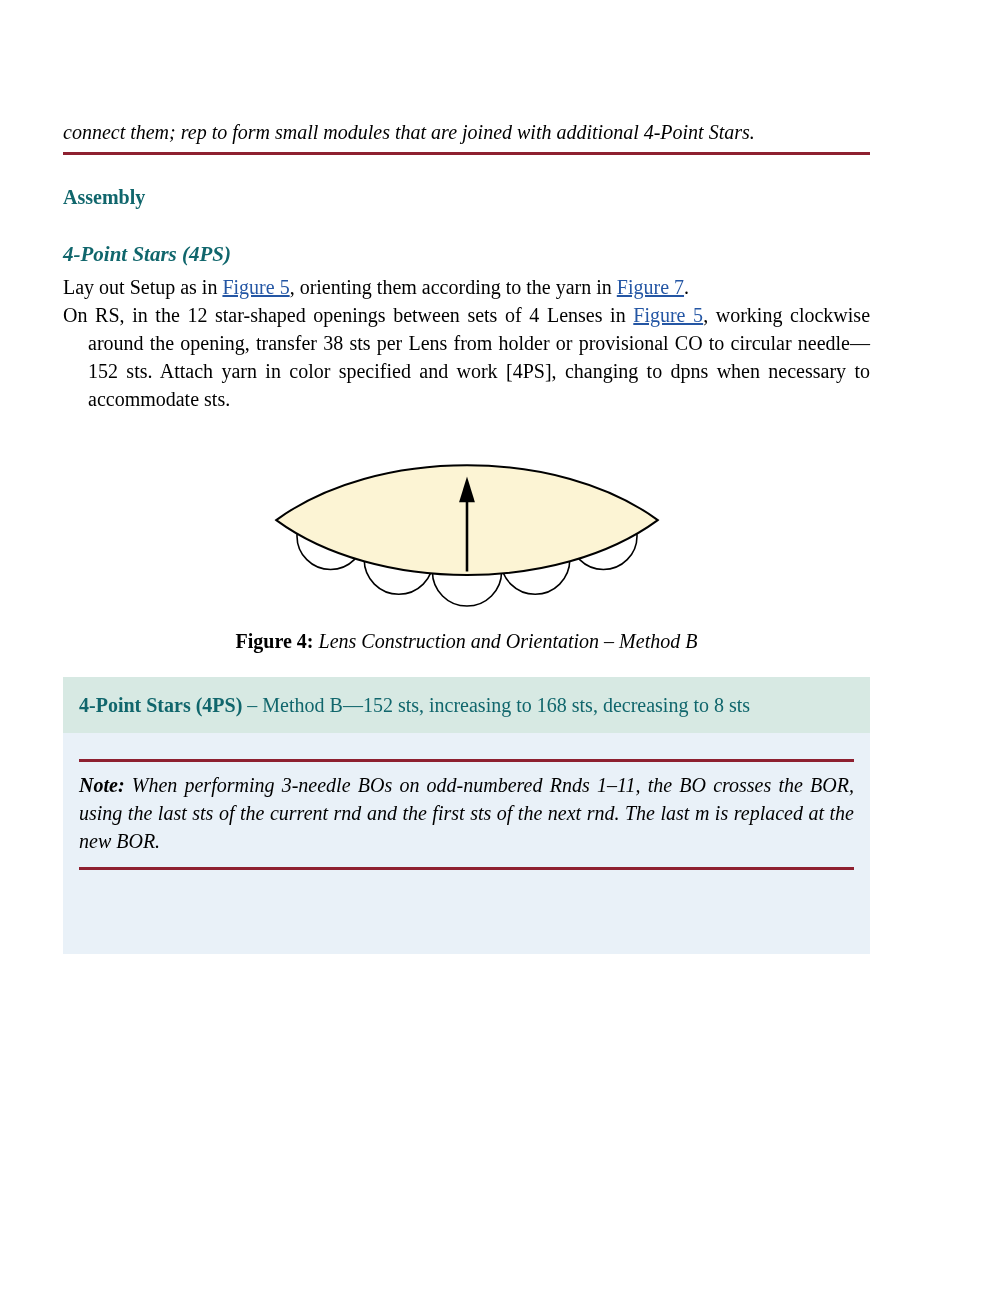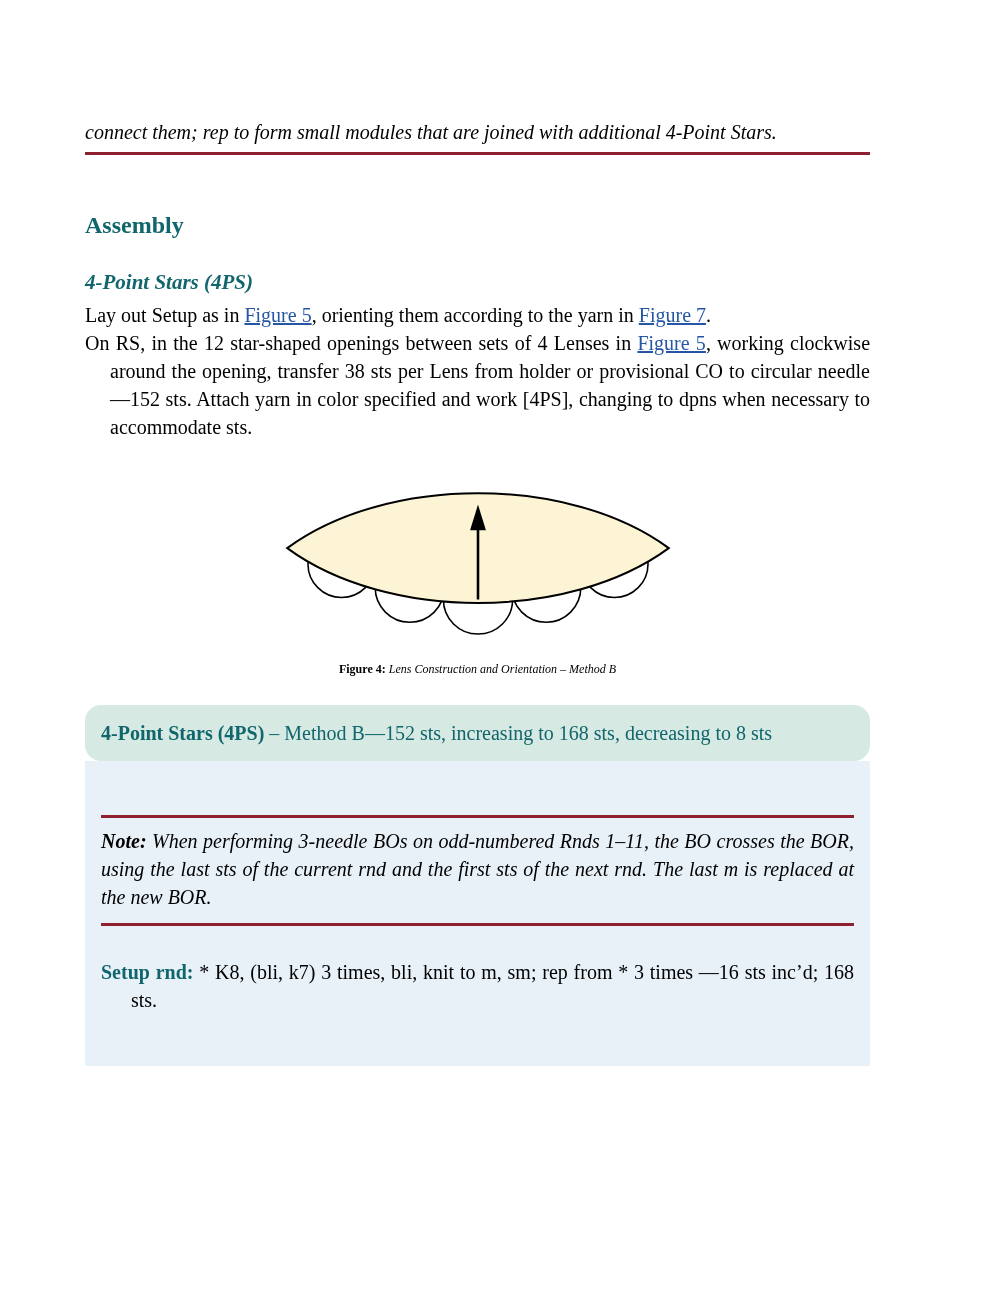--- a/index.html
+++ b/index.html
@@ -10,55 +10,55 @@
     --box-header-bg:#d7e9e3;
     --box-body-bg:#e9f1f8;
   }
   *{margin:0;padding:0;box-sizing:border-box;}
   html,body{background:#fff;}
   body{
     width:997px;height:1290px;overflow:hidden;
     font-family:"Liberation Serif","DejaVu Serif",serif;
     color:#000;font-size:20px;line-height:28px;
   }
-  .page{width:997px;height:1290px;padding:118px 127px 0 85px;}
+  .page{width:997px;height:1290px;padding:118px 127px 0 63px;}
   p{text-align:justify;}
   .italic{font-style:italic;}
   .rule{border:none;height:3px;background:var(--maroon,#8e2030);margin-top:6px;}
   h1.assembly{
-    font-size:24px;line-height:28px;color:var(--teal,#10666c);
-    font-weight:bold;margin-top:56px;
+    font-size:20px;line-height:28px;color:var(--teal,#10666c);
+    font-weight:bold;margin-top:28px;
   }
   h2.subhead{
     font-size:21px;line-height:26px;color:var(--teal,#10666c);
     font-weight:bold;font-style:italic;margin-top:30px;margin-bottom:6px;
   }
   .hang{padding-left:25px;text-indent:-25px;}
   a.link{color:var(--link-blue,#2456a4);text-decoration:underline;white-space:nowrap;cursor:pointer;}
   .figure-wrap{margin-top:28px;display:flex;justify-content:center;}
   .caption{
-    margin-top:18px;text-align:center;font-size:12px;line-height:20px;
+    margin-top:18px;text-align:center;font-size:20px;line-height:20px;
   }
   .caption .cap-label{font-weight:bold;}
   .caption .cap-text{font-style:italic;}
   .pattern-box{margin-top:26px;}
   .box-header{
     background:var(--box-header-bg,#d7e9e3);
     color:var(--teal,#10666c);
-    padding:14px 16px;text-align:justify;border-radius:16px;
+    padding:14px 16px;text-align:justify;
   }
   .box-header .b{font-weight:bold;}
   .box-body{
     background:var(--box-body-bg,#e9f1f8);
     padding:14px 16px 52px 16px;
   }
   .note-block{
     border-top:3px solid var(--maroon,#8e2030);
     border-bottom:3px solid var(--maroon,#8e2030);
-    margin:40px 0 32px 0;padding:9px 0 12px 0;
+    margin:12px 0 32px 0;padding:9px 0 12px 0;
     font-style:italic;text-align:justify;
   }
   .note-block .note-label{font-weight:bold;}
   .instr{padding-left:30px;text-indent:-30px;}
   .instr .lbl{color:var(--teal,#10666c);font-weight:bold;}
 </style>
 </head>
 <body>
 
 <div class="page">
@@ -99,19 +99,18 @@
 
   <div class="pattern-box">
 
     <div class="box-header"><span class="b">4-Point Stars (4PS)</span><span> – Method B—152 sts, increasing to 168 sts, decreasing to 8 sts</span></div>
 
     <div class="box-body">
 
 
       <div class="note-block"><span class="note-label">Note:</span><span> When performing 3-needle BOs on odd-numbered Rnds 1–11, the BO crosses the BOR, using the last sts of the current rnd and the first sts of the next rnd. The last m is replaced at the new BOR.</span></div>
 
-      <p class="instr"><span class="lbl">Setup rnd:</span><span> * K8, (bli, k7) 3 times, bli, knit to m, sm; rep from * 3 times —16 sts inc’d; 168 sts.</span></p>
 
 
     </div>
   </div>
 
 </div>
 
 </body></html>

